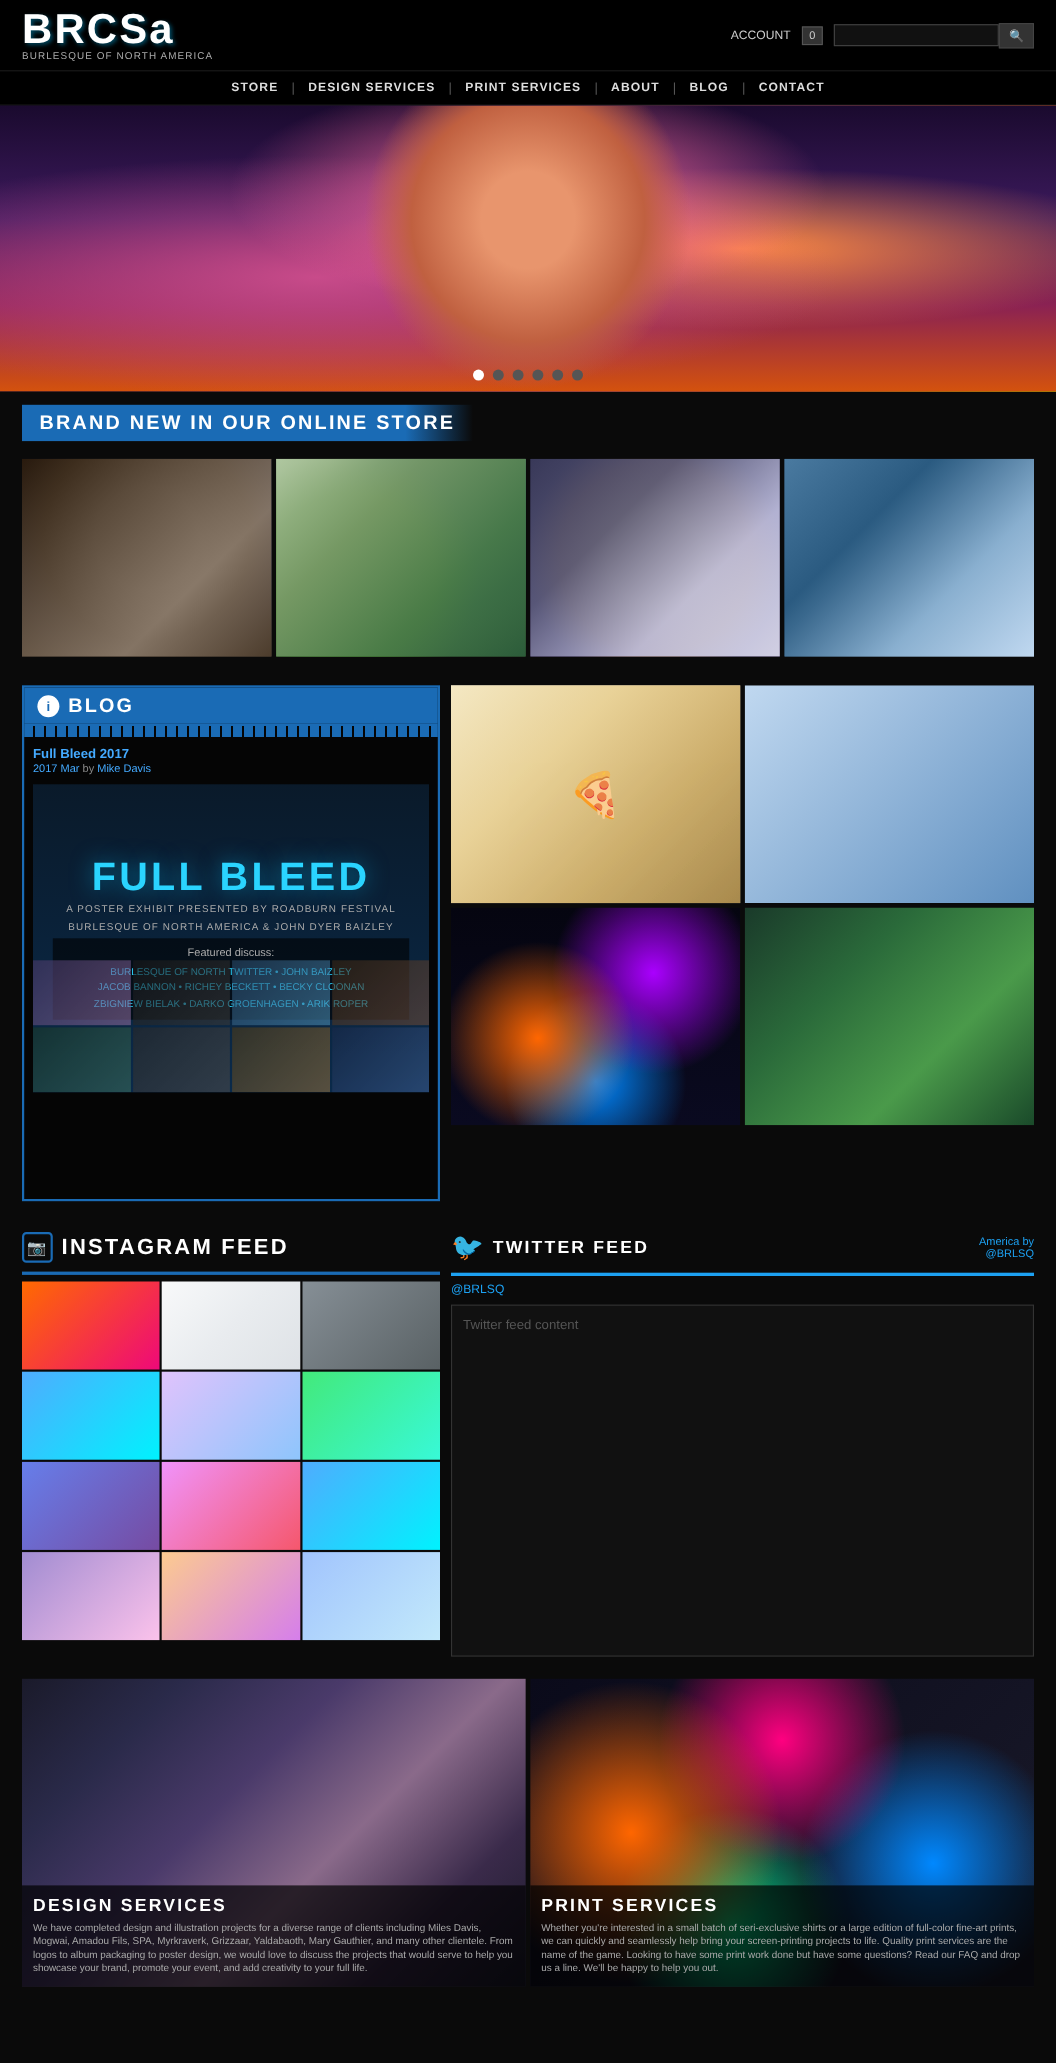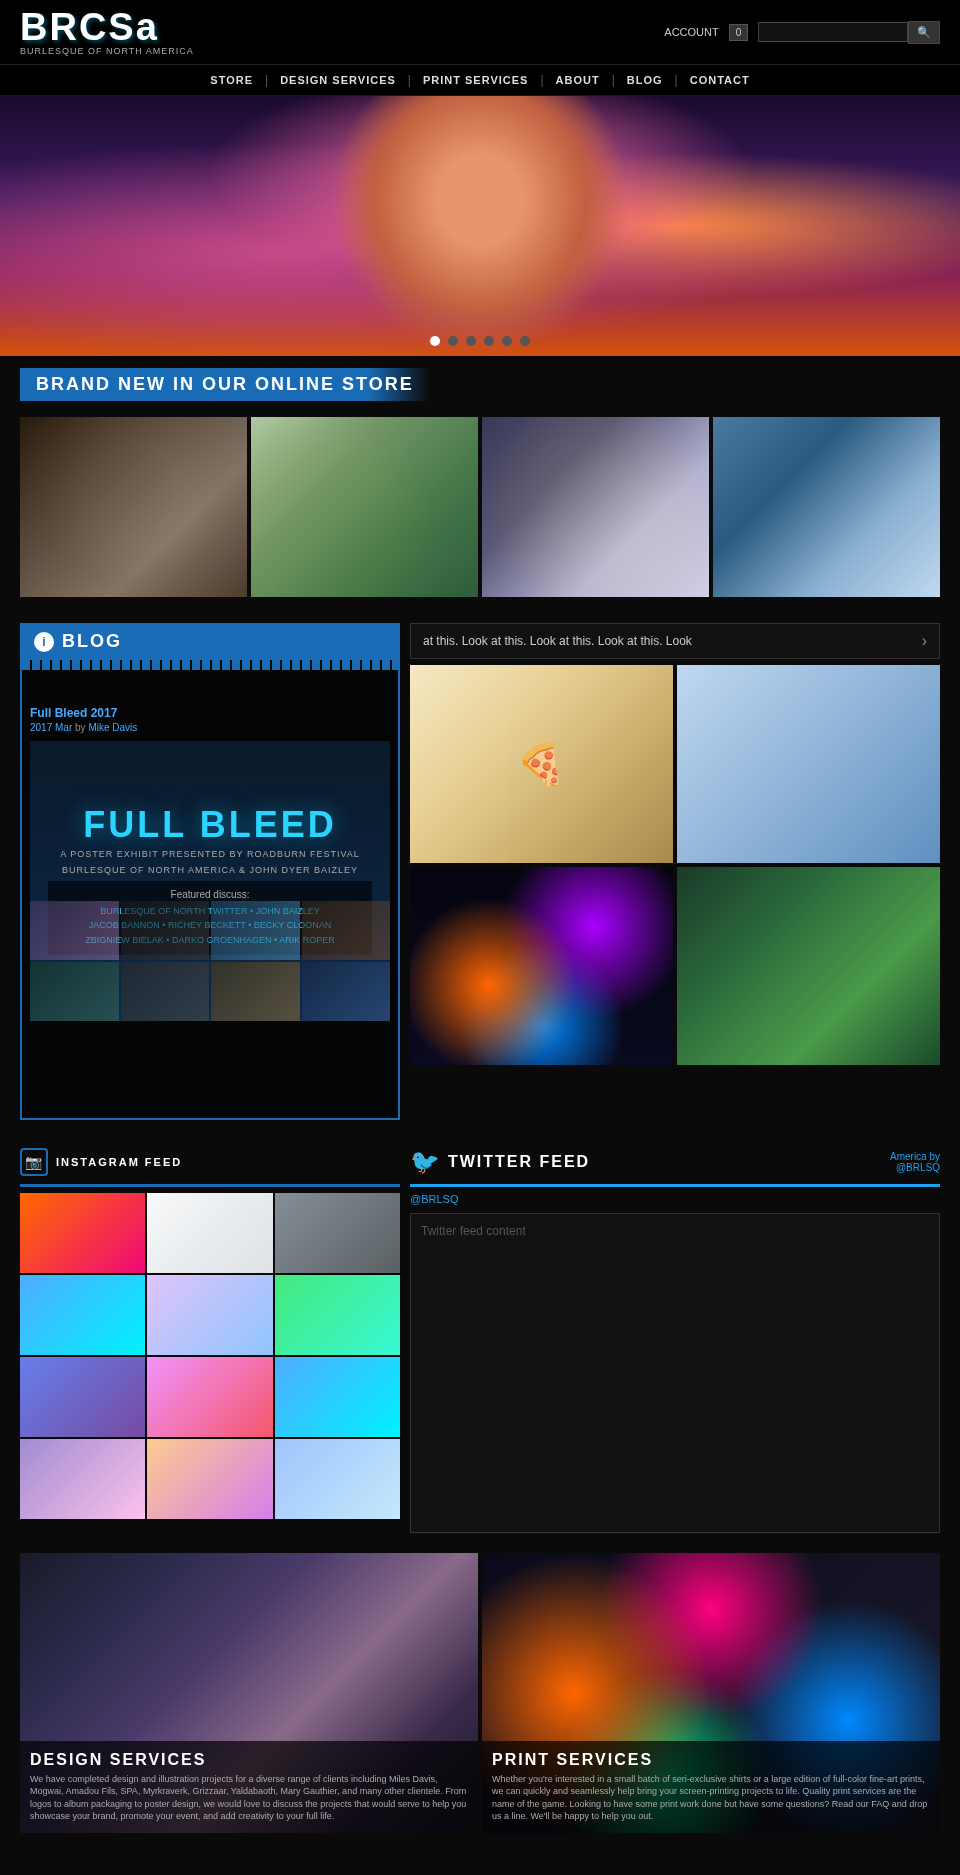--- a/index.html
+++ b/index.html
@@ -252,21 +252,20 @@
       align-items: center;
       justify-content: center;
       color: #1a6bb5;
       font-size: 12px;
       font-weight: bold;
     }
     .blog-content {
       padding: 8px;
       height: 420px;
       overflow-y: auto;
-      margin-top: 28px;
     }
     .blog-post-title {
       color: #4af;
       font-size: 12px;
       font-weight: bold;
       margin-bottom: 2px;
     }
     .blog-post-date {
       color: #888;
       font-size: 10px;
@@ -417,21 +416,21 @@
       height: 28px;
       border: 2px solid #1a6bb5;
       border-radius: 4px;
       display: flex;
       align-items: center;
       justify-content: center;
       color: #1a6bb5;
       font-size: 14px;
     }
     .feed-title {
-      font-size: 11px;
+      font-size: 20px;
       font-weight: 900;
       letter-spacing: 2px;
       text-transform: uppercase;
       font-family: 'Impact', sans-serif;
       color: #fff;
     }
     .instagram-grid {
       display: grid;
       grid-template-columns: repeat(3, 1fr);
       grid-template-rows: repeat(4, 80px);
@@ -665,24 +664,20 @@
           <div class="blog-grid-cell"></div>
           <div class="blog-grid-cell"></div>
           <div class="blog-grid-cell"></div>
           <div class="blog-grid-cell"></div>
         </div>
       </div>
     </div>
   </div>
 
   <div class="look-section">
-    <div class="look-header">
-      <span>at this. Look at this. Look at this. Look at this. Look</span>
-      <span class="look-header-arrow">›</span>
-    </div>
     <div class="look-grid">
       <div class="look-item look-art-1">
         <div style="width:100%;height:100%;background:linear-gradient(135deg,#f5e8c0,#e8d090,#c8a860,#a08040);display:flex;align-items:center;justify-content:center;font-size:40px;opacity:0.8;">🍕</div>
       </div>
       <div class="look-item look-art-2">
         <div style="width:100%;height:100%;background:linear-gradient(135deg,#c0d8f0,#a0c0e0,#80a8d0,#6090c0);"></div>
       </div>
       <div class="look-item look-art-3">
         <div style="width:100%;height:100%;background:radial-gradient(circle at 30% 60%,#ff6600 0%,transparent 40%),radial-gradient(circle at 70% 30%,#aa00ff 0%,transparent 40%),radial-gradient(circle at 50% 80%,#0088ff 0%,transparent 40%),linear-gradient(180deg,#050510,#0a0a20);"></div>
       </div>

